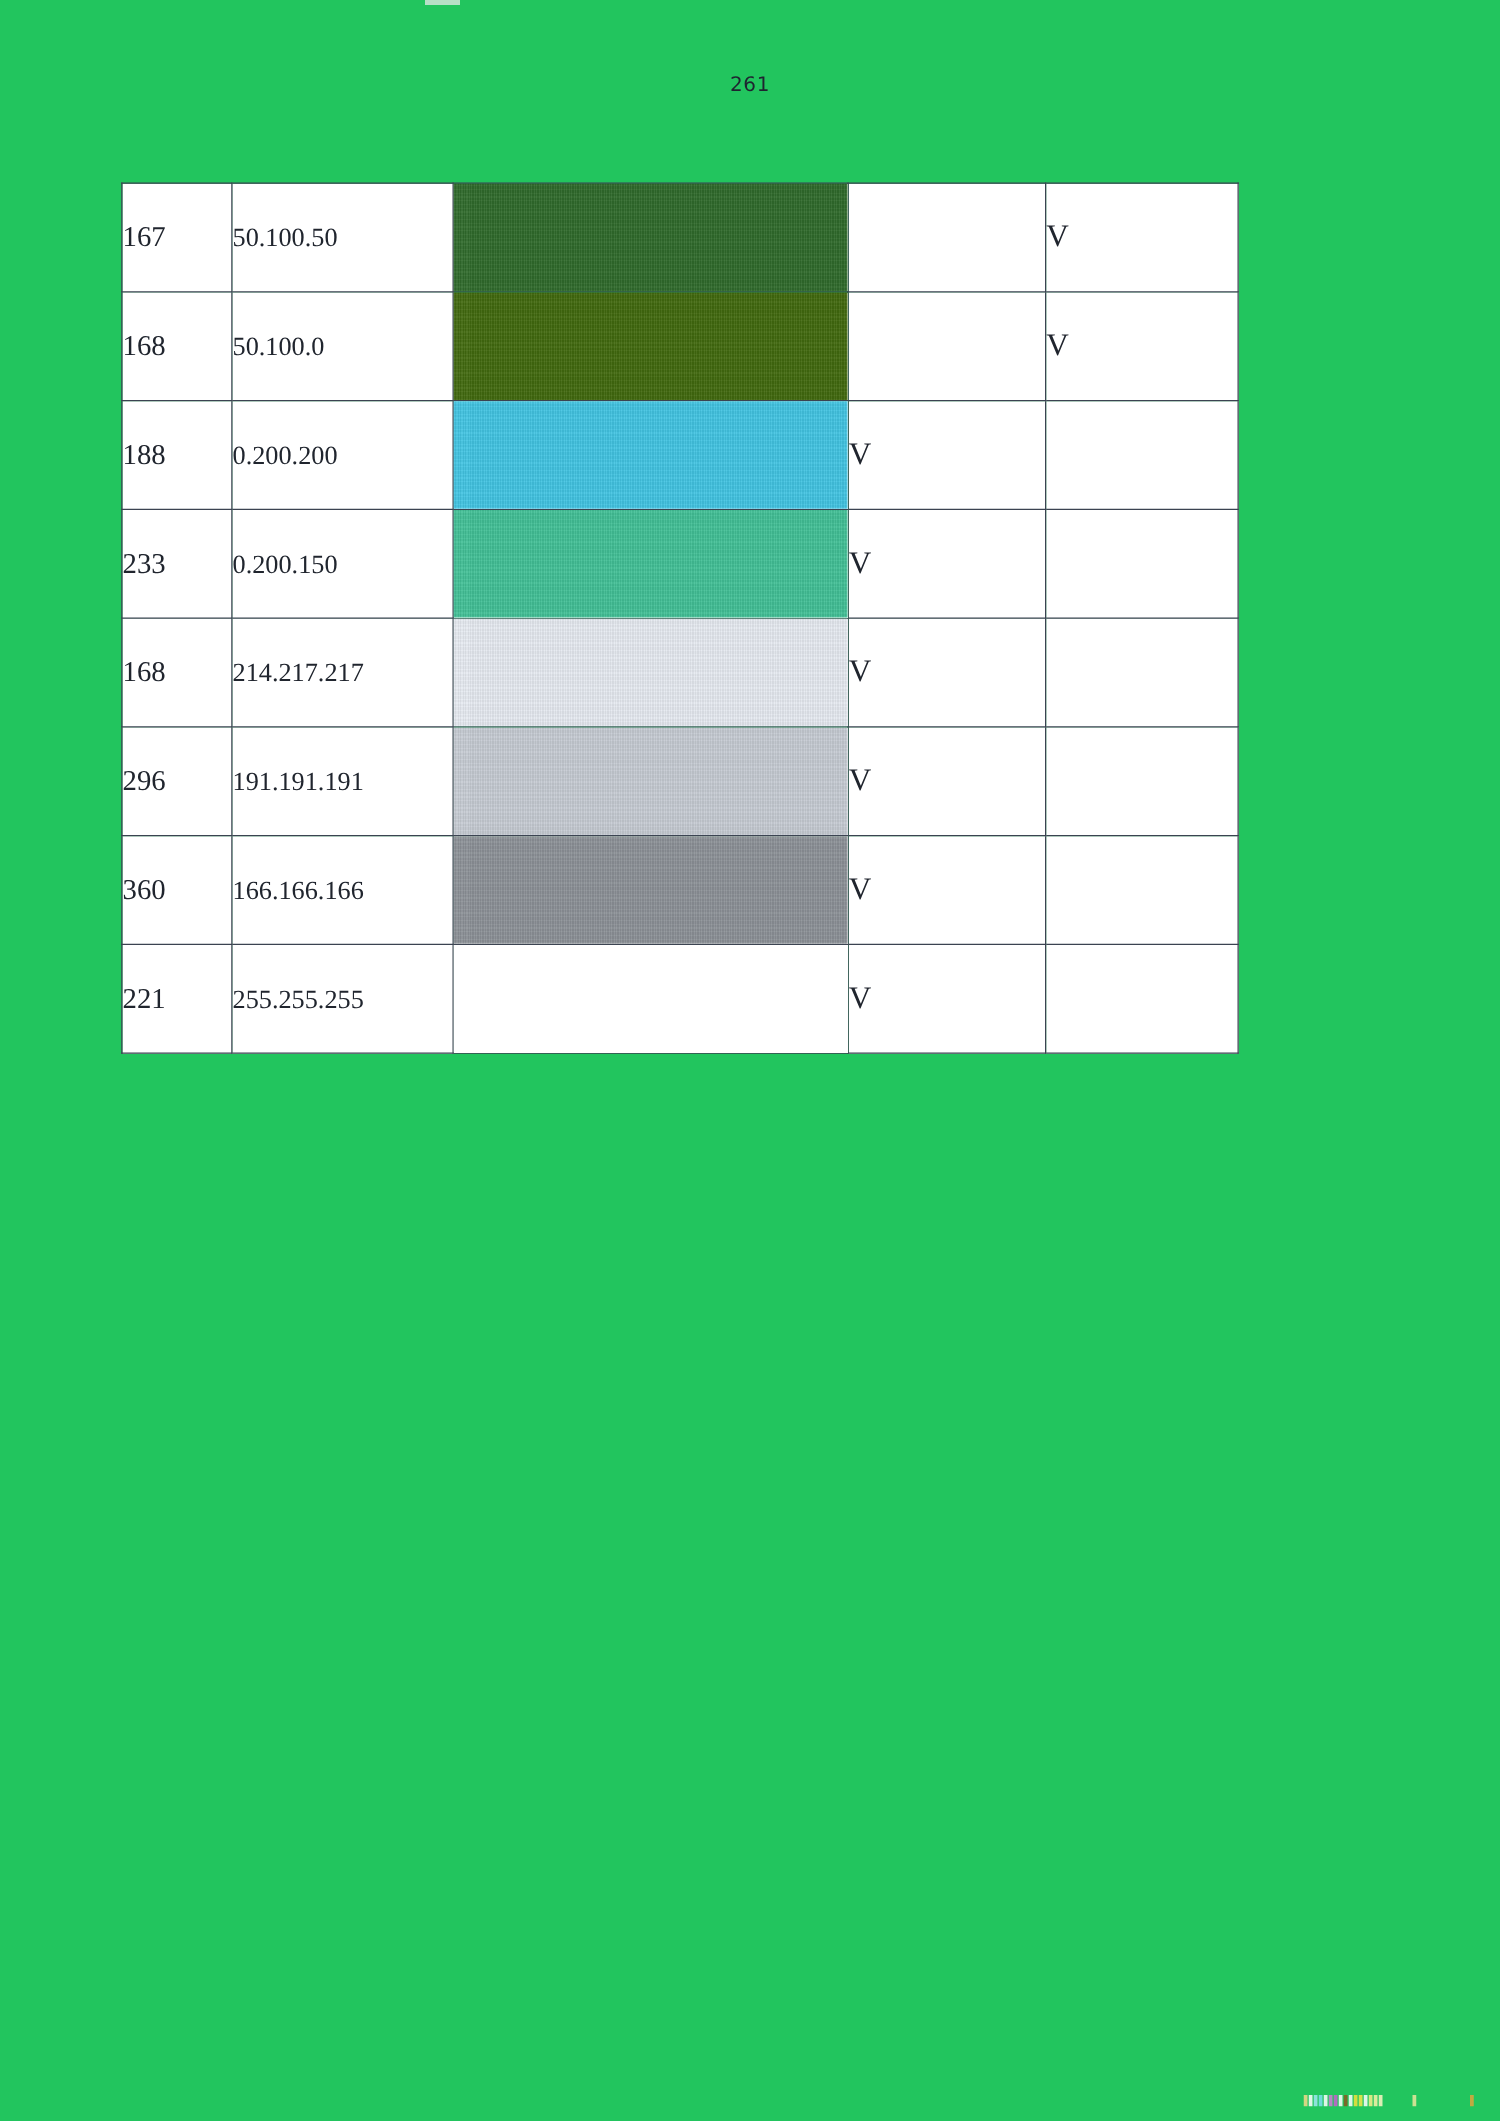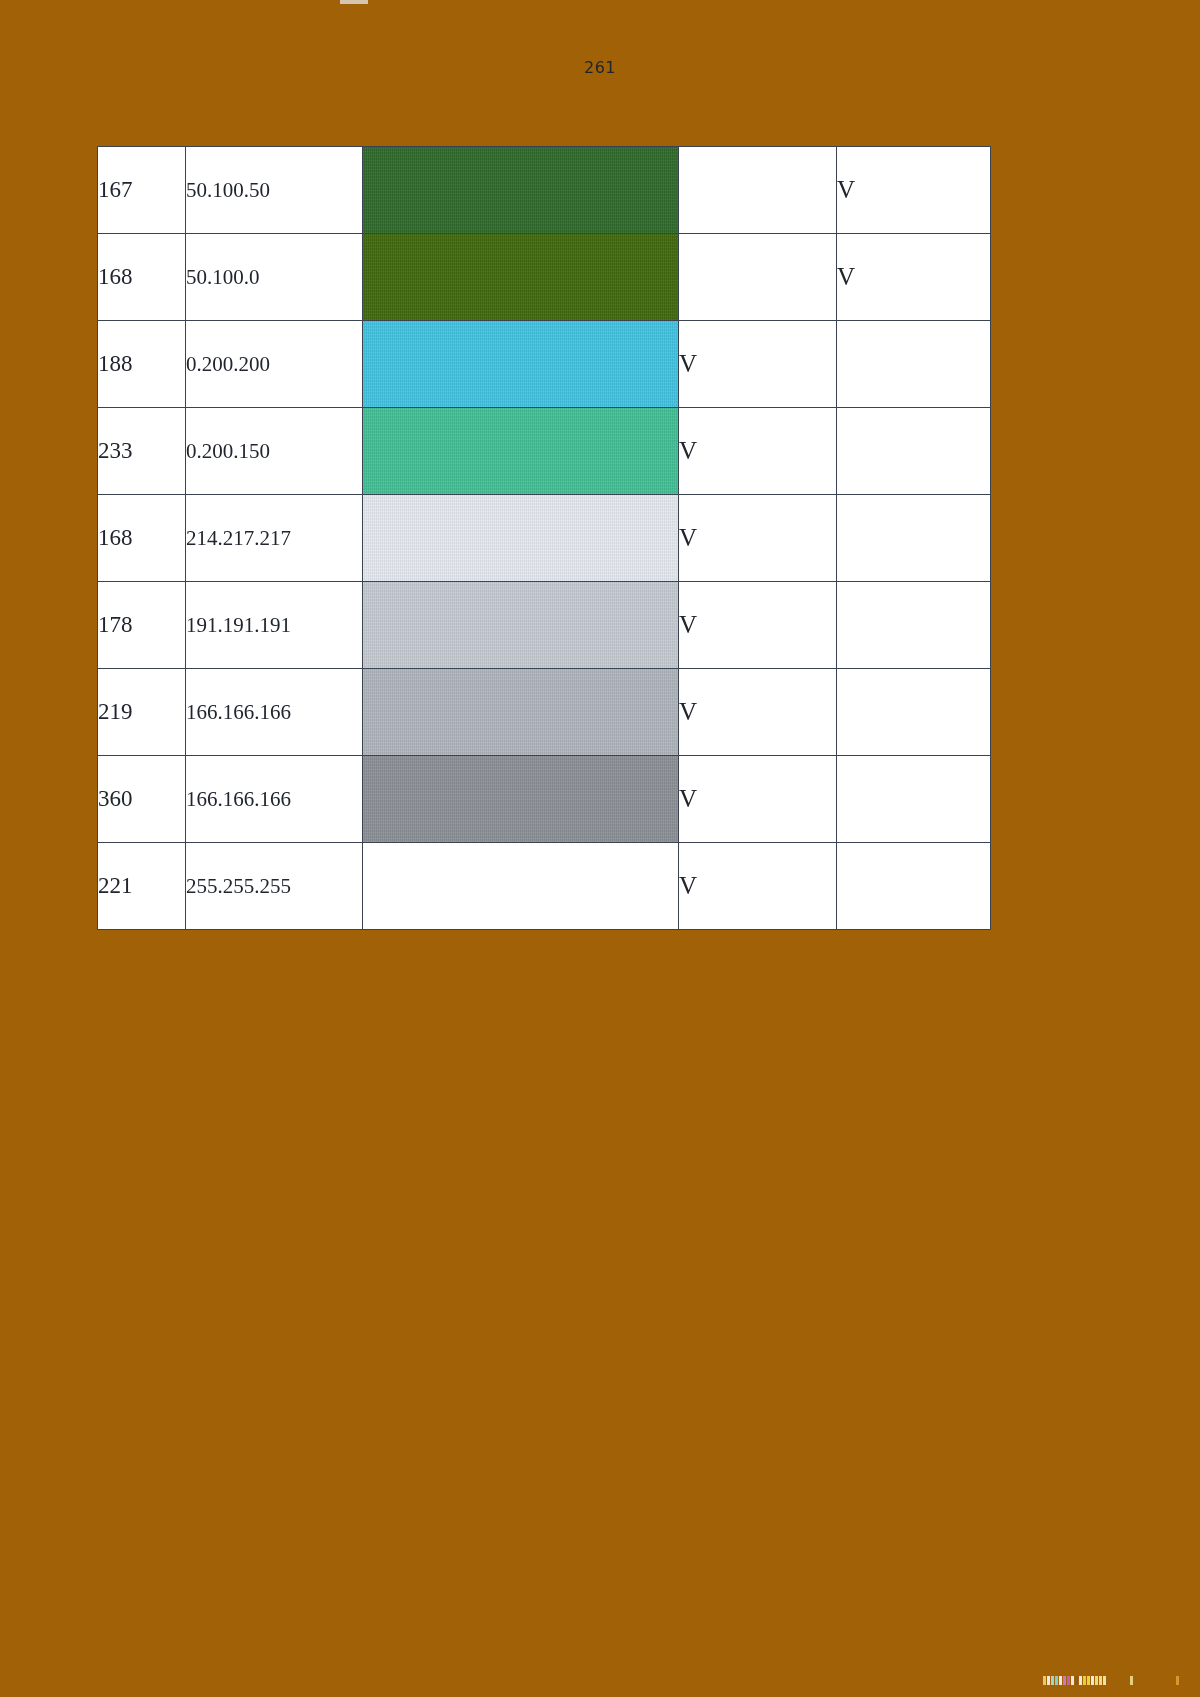--- a/index.html
+++ b/index.html
@@ -15,21 +15,21 @@
     position: relative;
     overflow: hidden;
     font-family: "Liberation Serif", "DejaVu Serif", serif;
     color: #20252e;
   }
 
   
   .page-scan {
     position: absolute;
     inset: 0;
-    background: #a16207;
+    background: #22c55e;
   }
 
   
   .top-edge-artifact {
     position: absolute;
     left: 340px;
     top: 0px;
     width: 28px;
     height: 4px;
     background: #e8e8ea;
@@ -198,33 +198,24 @@
           <tr>
             <td><span class="idx">168</span></td>
             <td><span class="rgb">214.217.217</span></td>
             <td class="swatch-cell">
               <span class="swatch inked" style="background: rgb(230, 234, 241);"></span>
             </td>
             <td><span class="mark">V</span></td>
             <td></td>
           </tr>
           <tr>
-            <td><span class="idx">178</span></td>
+            <td><span class="idx">296</span></td>
             <td><span class="rgb">191.191.191</span></td>
             <td class="swatch-cell">
               <span class="swatch inked" style="background: rgb(198, 203, 211);"></span>
-            </td>
-            <td><span class="mark">V</span></td>
-            <td></td>
-          </tr>
-          <tr>
-            <td><span class="idx">219</span></td>
-            <td><span class="rgb">166.166.166</span></td>
-            <td class="swatch-cell">
-              <span class="swatch inked" style="background: rgb(176, 182, 189);"></span>
             </td>
             <td><span class="mark">V</span></td>
             <td></td>
           </tr>
           <tr>
             <td><span class="idx">360</span></td>
             <td><span class="rgb">166.166.166</span></td>
             <td class="swatch-cell">
               <span class="swatch inked" style="background: rgb(140, 145, 151);"></span>
             </td>

